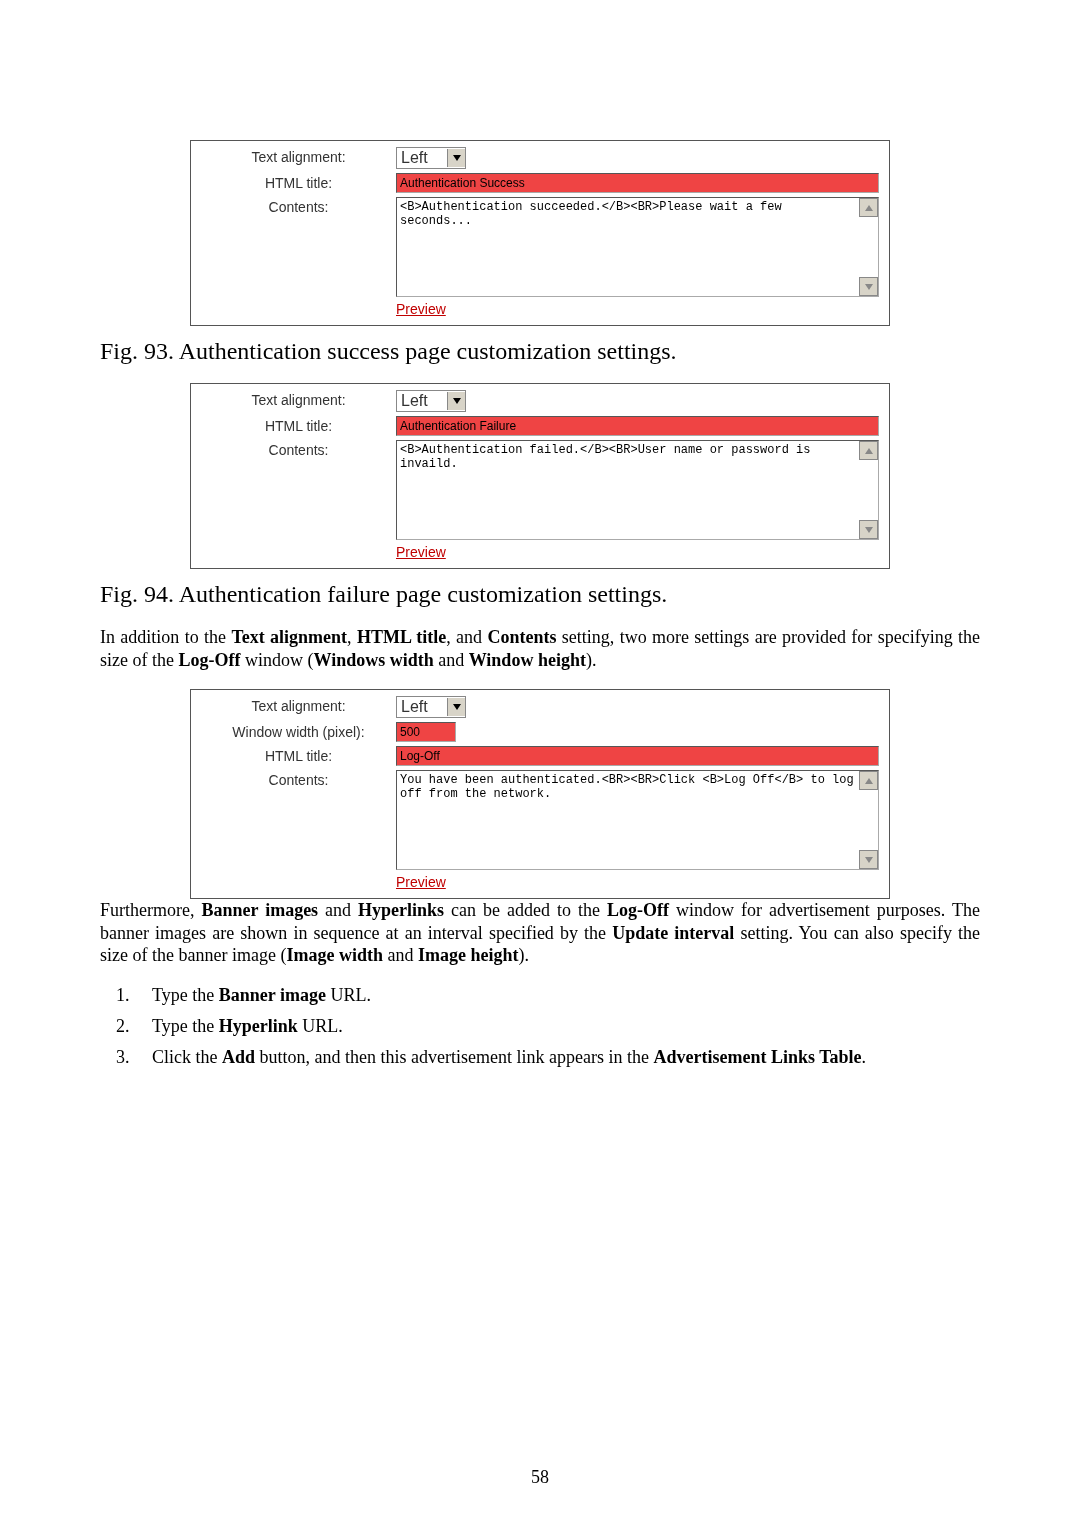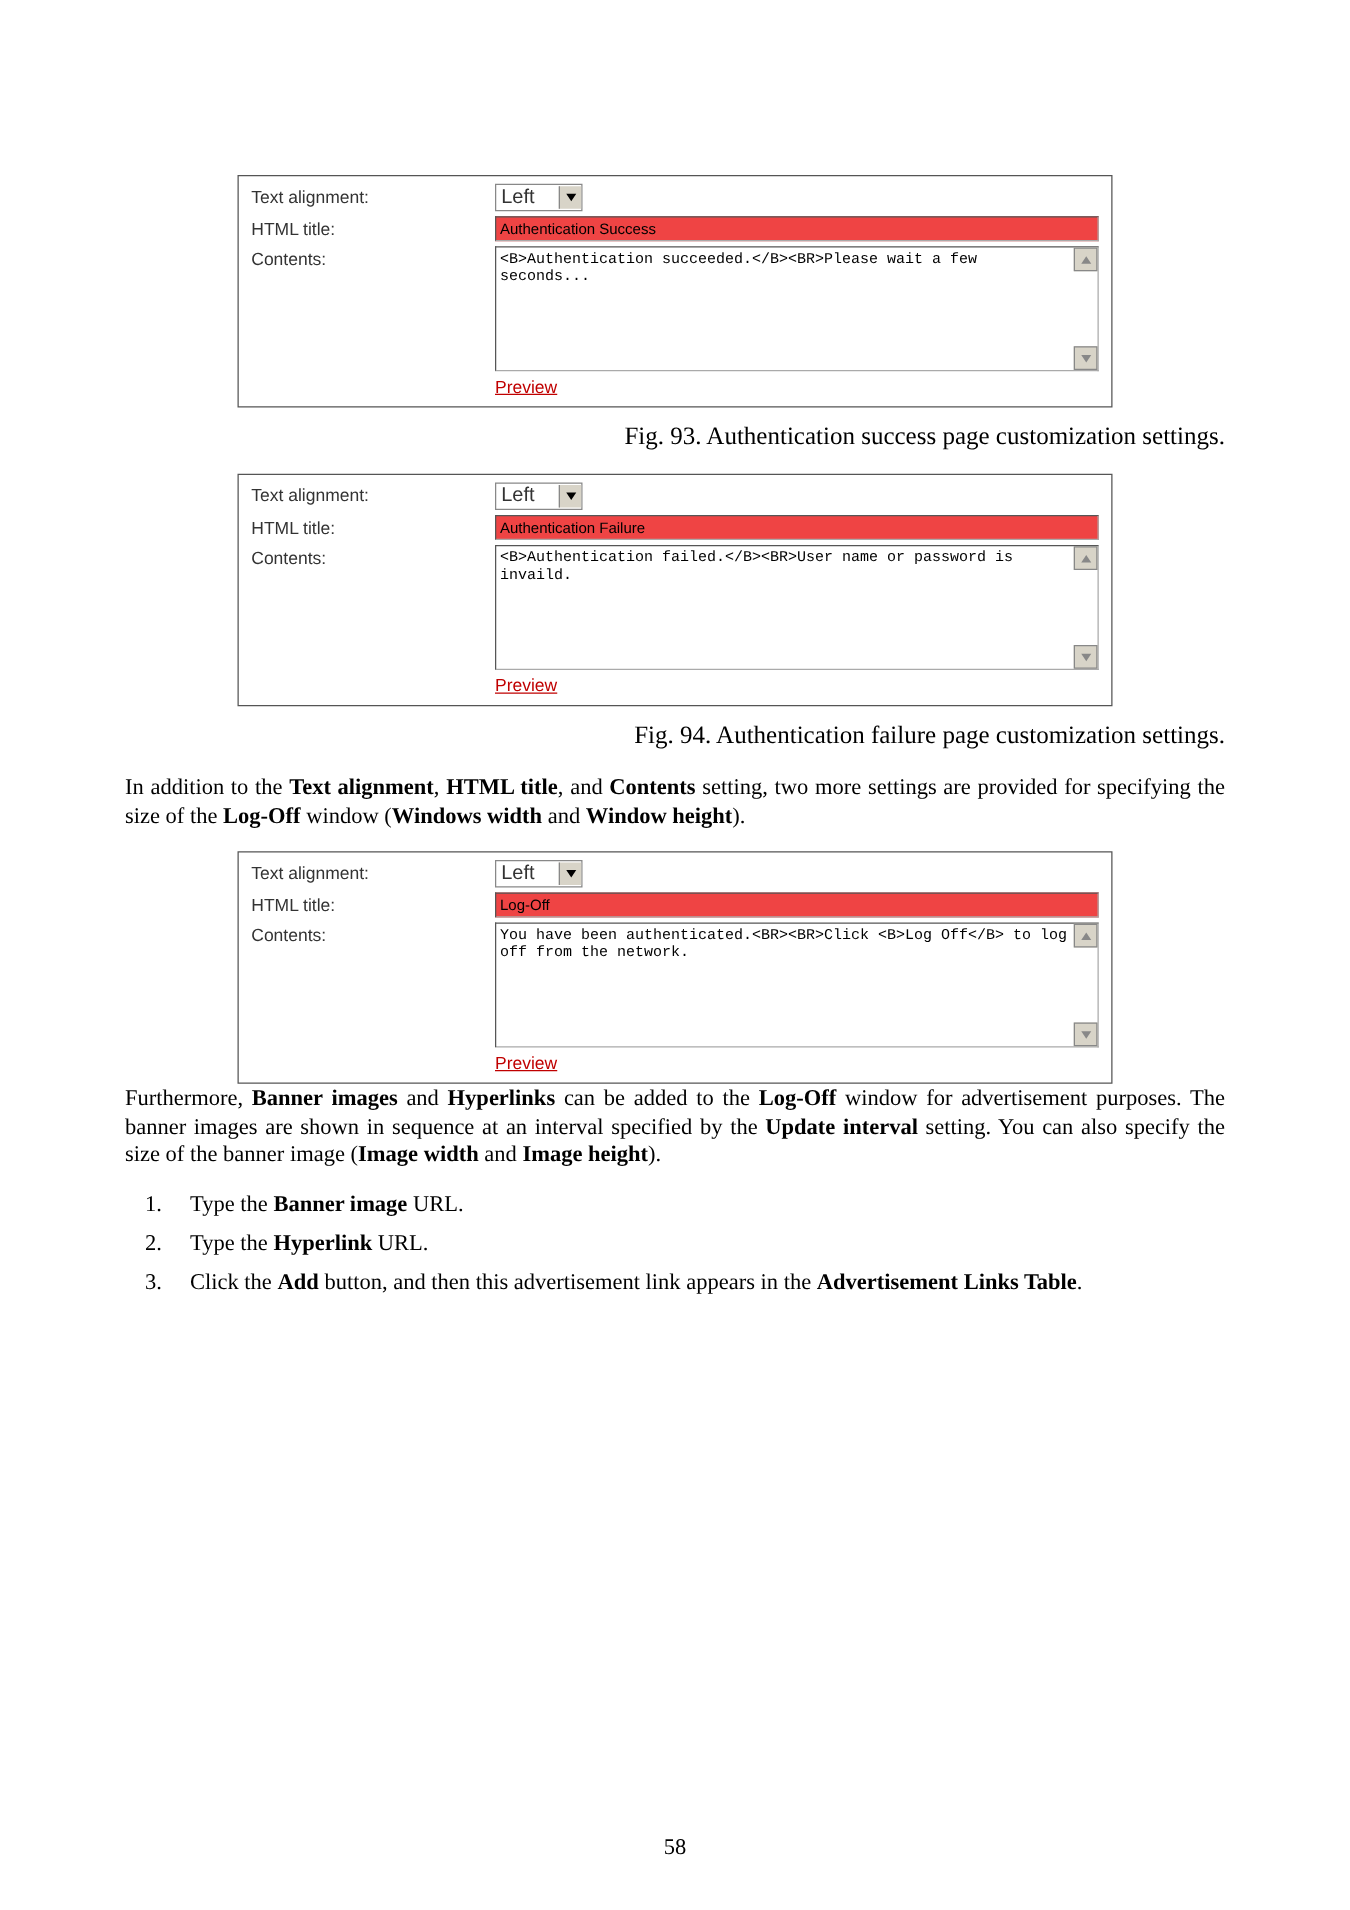--- a/index.html
+++ b/index.html
@@ -26,20 +26,21 @@
     color: #333;
   }
   .row {
     display: flex;
     align-items: flex-start;
     margin-bottom: 4px;
   }
   .row .label {
     width: 195px;
     padding-top: 2px;
+    text-align: center;
   }
   .row .control {
     flex: 1;
   }
   .sel {
     display: inline-flex;
     align-items: center;
     border: 1px solid #888;
     background: #fff;
     height: 20px;
@@ -123,23 +124,23 @@
     border-top: 6px solid #888;
   }
   .preview {
     color: #c00000;
     text-decoration: underline;
     font-size: 14px;
     margin-top: 0;
     display: inline-block;
   }
   .caption {
-    text-align: right;
+    text-align: left;
     font-family: "Times New Roman", serif;
-    font-size: 20px;
+    font-size: 24px;
     margin-top: 12px;
     margin-bottom: 18px;
   }
   .body-text {
     font-family: "Times New Roman", serif;
     font-size: 18px;
     line-height: 1.25;
     margin: 0 0 18px 0;
     text-align: justify;
   }
@@ -264,20 +265,26 @@
   <div class="panel">
     <div class="row">
       <div class="label">Text alignment:</div>
       <div class="control">
         <div class="sel">
           <span class="sel-text">Left</span>
           <span class="sel-btn">
               <span class="tri-down"></span>
             </span>
         </div>
+      </div>
+    </div>
+    <div class="row">
+      <div class="label">Window width (pixel):</div>
+      <div class="control">
+        <input type="text" class="txtin small" value="500" style="">
       </div>
     </div>
     <div class="row">
       <div class="label">HTML title:</div>
       <div class="control">
         <input type="text" class="txtin" value="Log-Off" style="">
       </div>
     </div>
     <div class="row">
       <div class="label">Contents:</div>

